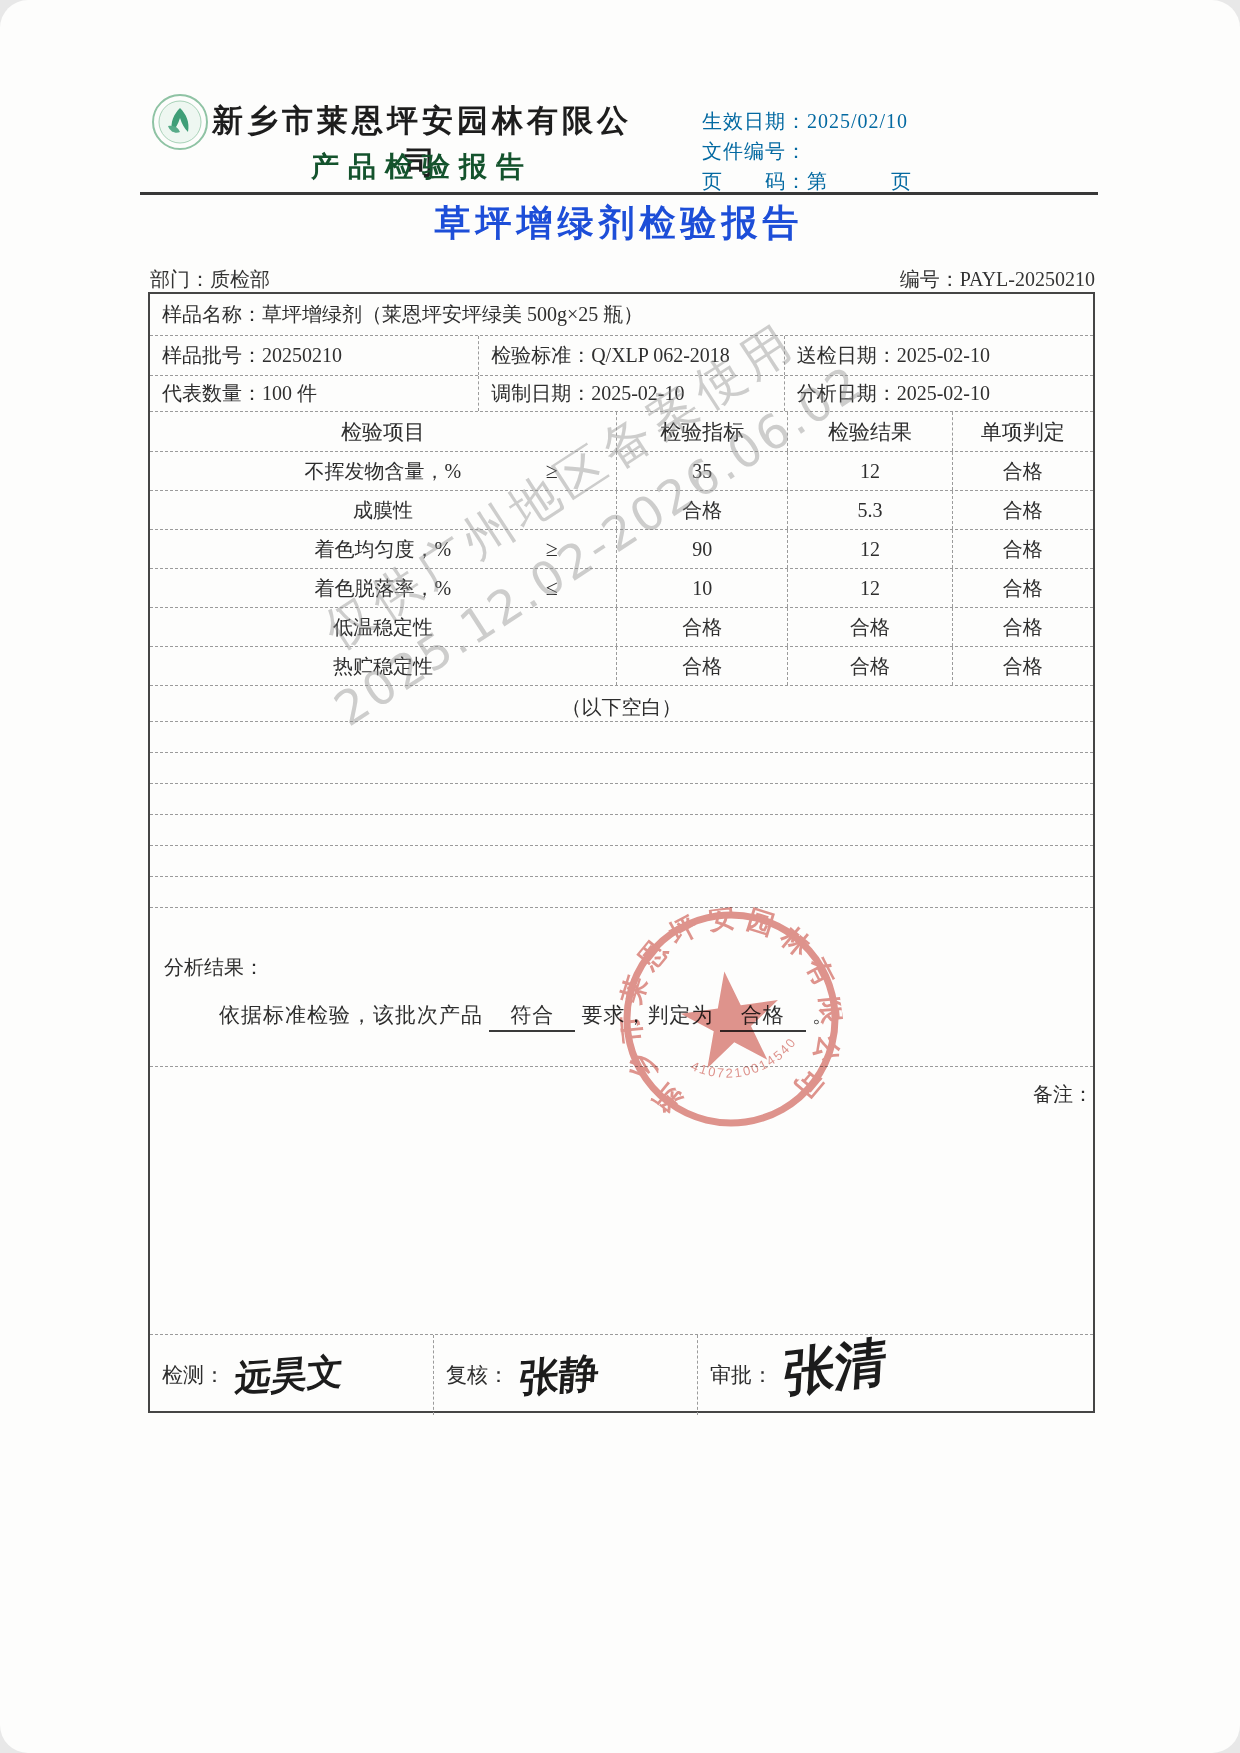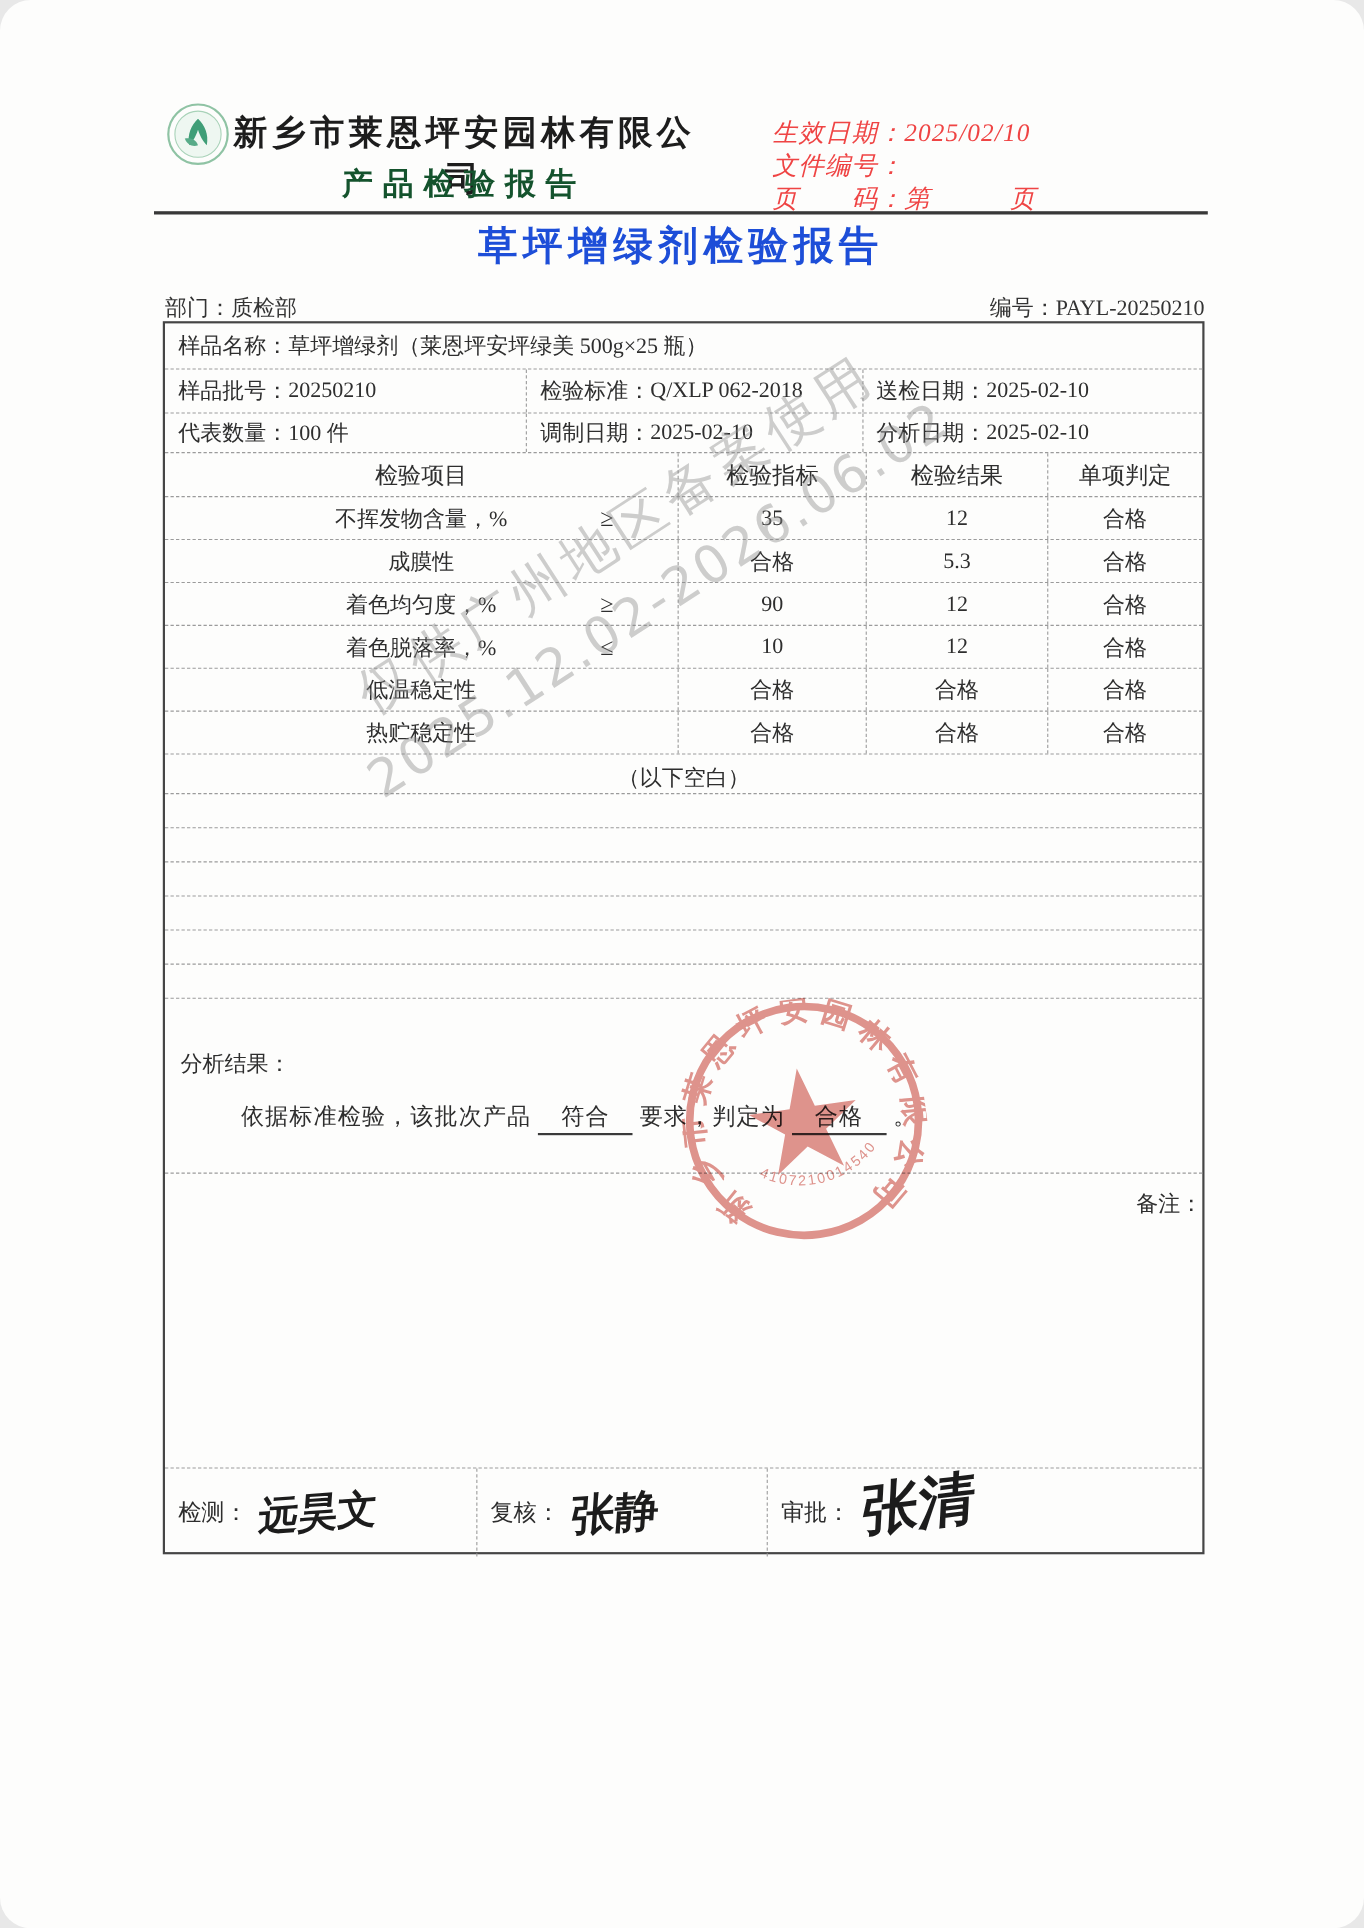--- a/index.html
+++ b/index.html
@@ -3,21 +3,21 @@
 <meta charset="utf-8">
 <style>
   * { margin:0; padding:0; box-sizing:border-box; }
   body { background:#e8e8e8; font-family:"Liberation Serif","DejaVu Serif",serif; }
   .sheet { position:relative; width:1240px; height:1753px; margin:0 auto; background:#fdfdfc; color:#2a2a2a; overflow:hidden;border-radius:28px; }
 
   
   .logo { position:absolute; left:150px; top:92px; width:60px; height:60px; }
   .company-name { position:absolute; left:212px; top:100px; width:420px; text-align:center; font-size:31px; font-weight:bold; letter-spacing:4px; color:#1d1d1d; }
   .report-type { position:absolute; left:212px; top:148px; width:420px; text-align:center; font-size:28px; font-weight:bold; letter-spacing:9px; color:#14532d; }
-  .header-meta { position:absolute; left:702px; top:106px; font-size:23px; line-height:30px; color:#ef4444; letter-spacing:1px;font-style:italic; }
+  .header-meta { position:absolute; left:702px; top:106px; font-size:20px; line-height:30px; color:#0369a1; letter-spacing:1px; }
   .header-meta .row { white-space:pre; }
   .header-rule { position:absolute; left:140px; top:192px; width:958px; height:3px; background:#383838; }
 
   
   .main-title { position:absolute; left:140px; top:199px; width:958px; text-align:center; font-size:36px; font-weight:bold; letter-spacing:5px; color:#1d4ed8; }
   .subline { position:absolute; left:150px; top:266px; width:945px; display:flex; justify-content:space-between; font-size:20px; color:#333; }
 
   
   .doc-table { position:absolute; left:148px; top:292px; width:947px; height:1121px; border:2px solid #454545; font-size:20px; color:#2e2e2e; }
   .t-row { display:flex; border-bottom:1px dashed #9b9b9b; align-items:flex-end; }

